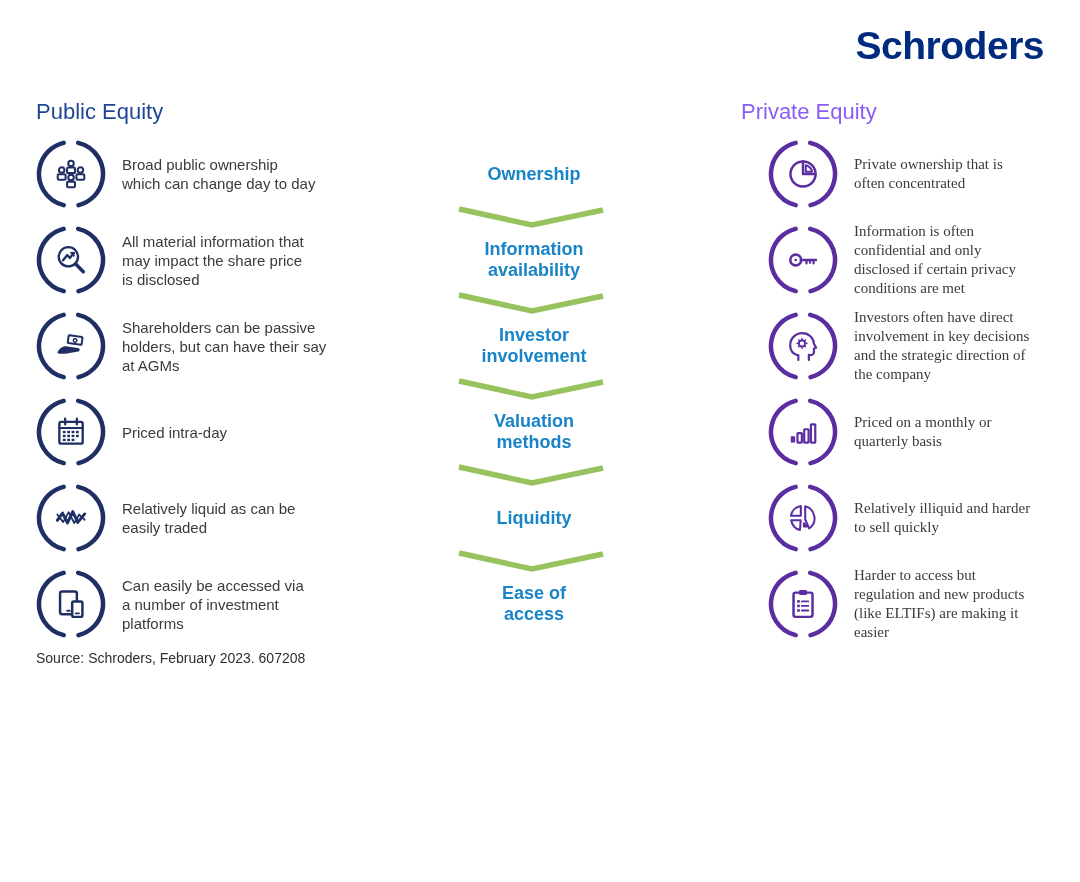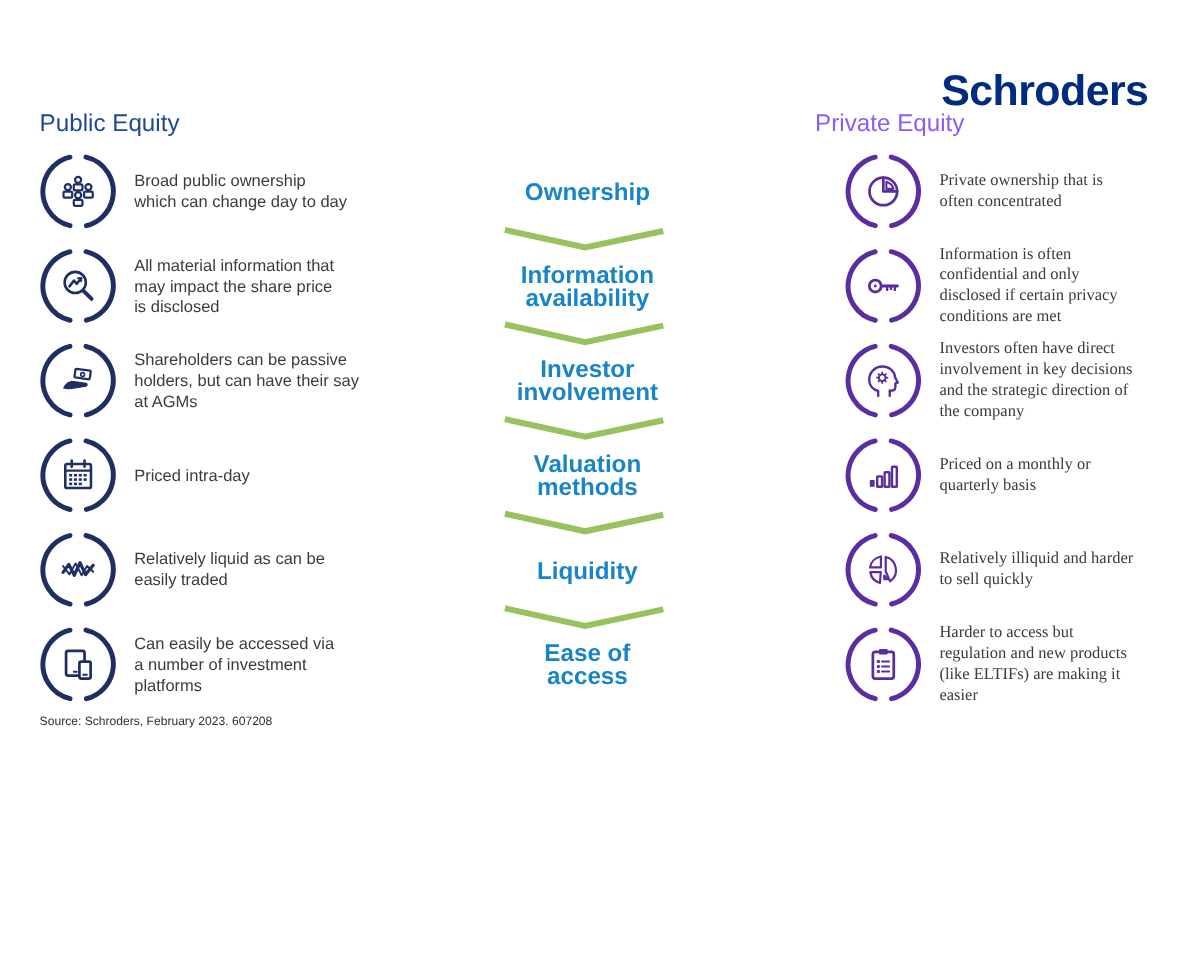--- a/index.html
+++ b/index.html
@@ -3,47 +3,47 @@
 <meta charset="utf-8">
 <style>
   html,body{margin:0;padding:0;}
   body{
     width:1080px;height:882px;position:relative;background:#ffffff;
     font-family:"Liberation Sans","DejaVu Sans",sans-serif;
     overflow:hidden;
   }
   .logo{
     position:absolute;top:24px;right:36px;
-    font-size:39px;font-weight:700;color:#002b7f;letter-spacing:-0.5px;margin-top:37px;
+    font-size:39px;font-weight:700;color:#002b7f;letter-spacing:-0.5px;
   }
   .col-heading{
     position:absolute;top:99px;font-size:22px;font-weight:400;
   }
   .heading-public{left:36px;color:#1d4796;}
   .heading-private{left:741px;color:#8b5cf6;}
   .rows{position:absolute;top:131px;}
   .rows-public{left:36px;width:350px;}
   .rows-private{left:768px;width:320px;font-family:Liberation Serif, serif;}
   .row{display:flex;align-items:center;height:86px;gap:16px;}
   .badge{flex:0 0 70px;width:70px;height:70px;}
   .badge svg{display:block;}
   .navy{color:#1f2f63;}
   .purple{color:#5a2da0;}
   .row-text{
     font-size:15px;line-height:19px;color:#3b3b3b;white-space:pre-line;
   }
   .dimension{
     position:absolute;left:448px;width:172px;height:86px;
     display:flex;align-items:center;justify-content:center;text-align:center;
-    color:#1984c6;font-size:22px;font-weight:700;line-height:21px;white-space:pre-line;
+    color:#1984c6;font-size:18px;font-weight:700;line-height:21px;white-space:pre-line;
   }
   .chevron{position:absolute;left:456px;width:150px;height:26px;}
   .chevron svg{display:block;}
   .source{
-    position:absolute;left:36px;top:650px;font-size:11px;color:#2f2f2f;
+    position:absolute;left:36px;top:650px;font-size:14px;color:#2f2f2f;
   }
   .icon-stroke{fill:none;stroke:currentColor;stroke-linecap:round;stroke-linejoin:round;}
 </style>
 </head>
 <body>
 
 <div class="logo">Schroders</div>
 
 <div class="col-heading heading-public">Public Equity</div>
 <div class="col-heading heading-private">Private Equity</div>

